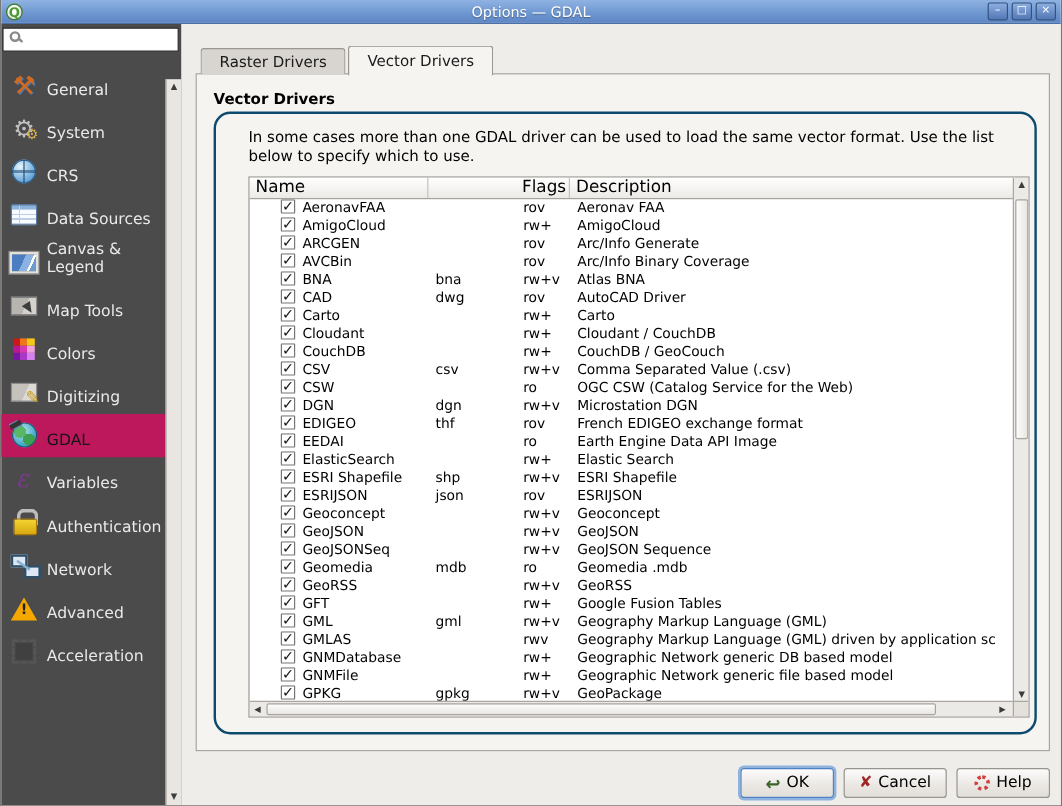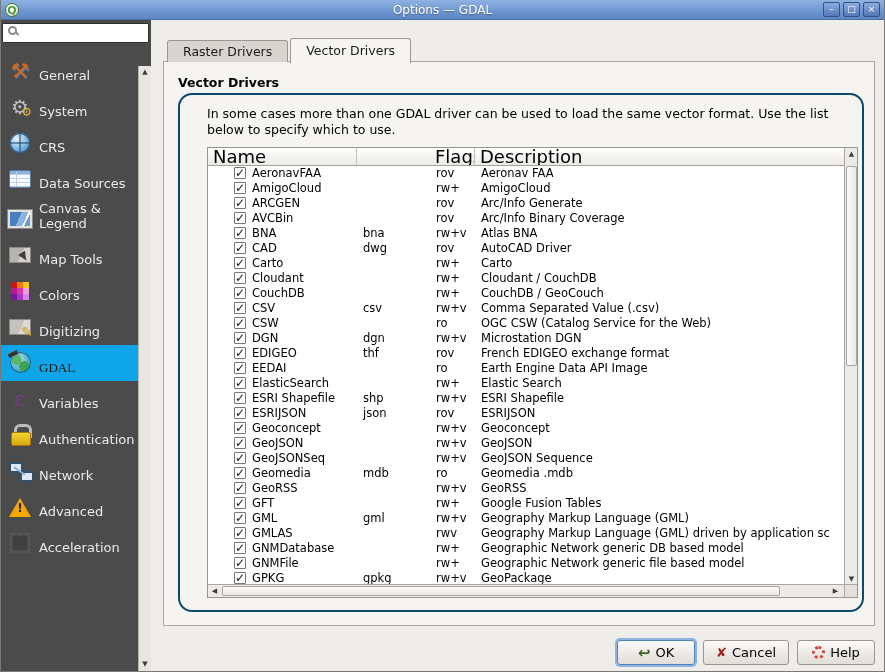--- a/index.html
+++ b/index.html
@@ -25,21 +25,21 @@
   .sidebar{ width:150px; flex:0 0 150px; background:#4b4b4b; position:relative; display:flex; flex-direction:column; }
   .searchwrap{ position:relative; margin:2px 2px 4px 1px; }
   .search{ width:100%; height:20px; border:1px solid #303030; background:#fff; border-radius:1px;
            padding:0 4px 0 22px; font-size:12px; font-family:inherit; }
   .mag{ position:absolute; left:6px; top:4px; width:9px; height:9px; border:2px solid #8a8a8a; border-radius:50%; }
   .mag::after{ content:""; position:absolute; width:2px; height:5px; background:#8a8a8a; transform:rotate(-45deg);
                right:-3px; bottom:-3px; border-radius:1px; }
   .side-list{ flex:1; margin-right:13px; overflow:hidden; padding-top:6px; }
   .side-item{ display:flex; align-items:flex-end; gap:6px; padding:5px 2px 5px 6px; min-height:36px;
               color:#e9e9e9; font-size:13px; cursor:default; }
-  .side-item.sel{ background:#0ea5e9; color:#141414;font-family:Liberation Serif, serif; }
+  .side-item.sel{ background:#be185d; color:#141414; }
   .side-label{ line-height:1.15; }
   .side-scroll{ position:absolute; top:46px; right:0; bottom:0; width:13px; background:#e9e6e2; border-left:1px solid #b8b4b0; }
   .sarrow{ position:absolute; left:0; width:12px; height:13px; font-size:7px; color:#3c3c3c; text-align:center; line-height:13px; }
   .sarrow.up{ top:0; } .sarrow.down{ bottom:0; }
 
   
   .icn{ position:relative; width:26px; height:26px; flex:0 0 26px; display:flex; align-items:center; justify-content:center; }
   .icn-tools::before{ content:"⚒"; font-size:21px; color:#d2691e; text-shadow:1px 1px 0 #4f7ab0; }
   .icn-gears::before{ content:"⚙"; font-size:20px; color:#c0c0c0; }
   .icn-gears::after{ content:"⚙"; position:absolute; font-size:12px; color:#d8b050; right:1px; bottom:1px; }
@@ -108,26 +108,26 @@
   .tabframe{ border:1px solid #a9a5a0; background:#f6f4f1; height:566px; padding:13px 10px 8px 14px; margin-top:-1px; }
 
   .gb-title{ font-size:12.5px; font-weight:bold; color:#000; margin-bottom:3px; }
   .groupbox .gb-body{ border:2px solid #0c4a6e; border-radius:14px; padding:11px 27px 12px; background:#f6f4f1; }
   .desc{ font-size:12.5px; color:#000; line-height:1.32; margin-bottom:8px; max-width:668px; }
 
   
   .tablewrap{ position:relative; width:651px; height:451px; border:1px solid #98948f; background:#fff; overflow:hidden; }
   .thead{ position:absolute; left:0; top:0; width:638px; height:18px; display:flex;
           background:linear-gradient(#ffffff,#eceae6); border-bottom:1px solid #a5a19c; }
-  .hcell{ font-size:18px; color:#000; line-height:17px; padding-left:5px; border-right:1px solid #c6c3be; overflow:hidden; white-space:nowrap; }
+  .hcell{ font-size:14px; color:#000; line-height:17px; padding-left:5px; border-right:1px solid #c6c3be; overflow:hidden; white-space:nowrap; }
   .hcell.c0{ width:149px; } .hcell.c1{ width:73px;margin-top:40px; } .hcell.c2{ width:45px; } .hcell.c3{ flex:1; border-right:none; }
   .tbody{ position:absolute; left:0; top:18px; width:638px; height:420px; overflow:hidden; }
   .trow{ display:flex; height:15px; align-items:center; }
   .cell{ font-size:11.5px; color:#000; white-space:nowrap; overflow:hidden; line-height:15px; }
-  .c-name{ width:149px; display:flex; align-items:center; }
+  .c-name{ width:149px; display:flex; align-items:flex-start; }
   .c-ext{ width:73px; padding-left:6px; } .c-flags{ width:45px; padding-left:6px; } .c-desc{ flex:1; padding-left:6px; }
   .cb{ width:12px; height:12px; margin-left:26px; margin-right:6px; flex:0 0 12px; background:#fff;
        border:1px solid #767672; border-radius:1px; position:relative; }
   .cb.on::before{ content:"✓"; position:absolute; left:0; top:-2px; font-size:12px; font-weight:bold; color:#111; }
 
   .vscroll{ position:absolute; top:0; right:0; width:13px; height:438px; background:#eceae6; border-left:1px solid #aaa6a1; }
   .vthumb{ position:absolute; left:1px; top:18px; width:11px; height:200px;
            background:linear-gradient(90deg,#fdfcfb,#e9e6e2); border:1px solid #a8a4a0; border-radius:2px; }
   .hscroll{ position:absolute; left:0; bottom:0; width:638px; height:13px; background:#eceae6; border-top:1px solid #aaa6a1; }
   .hthumb{ position:absolute; left:14px; top:1px; width:558px; height:10px;

